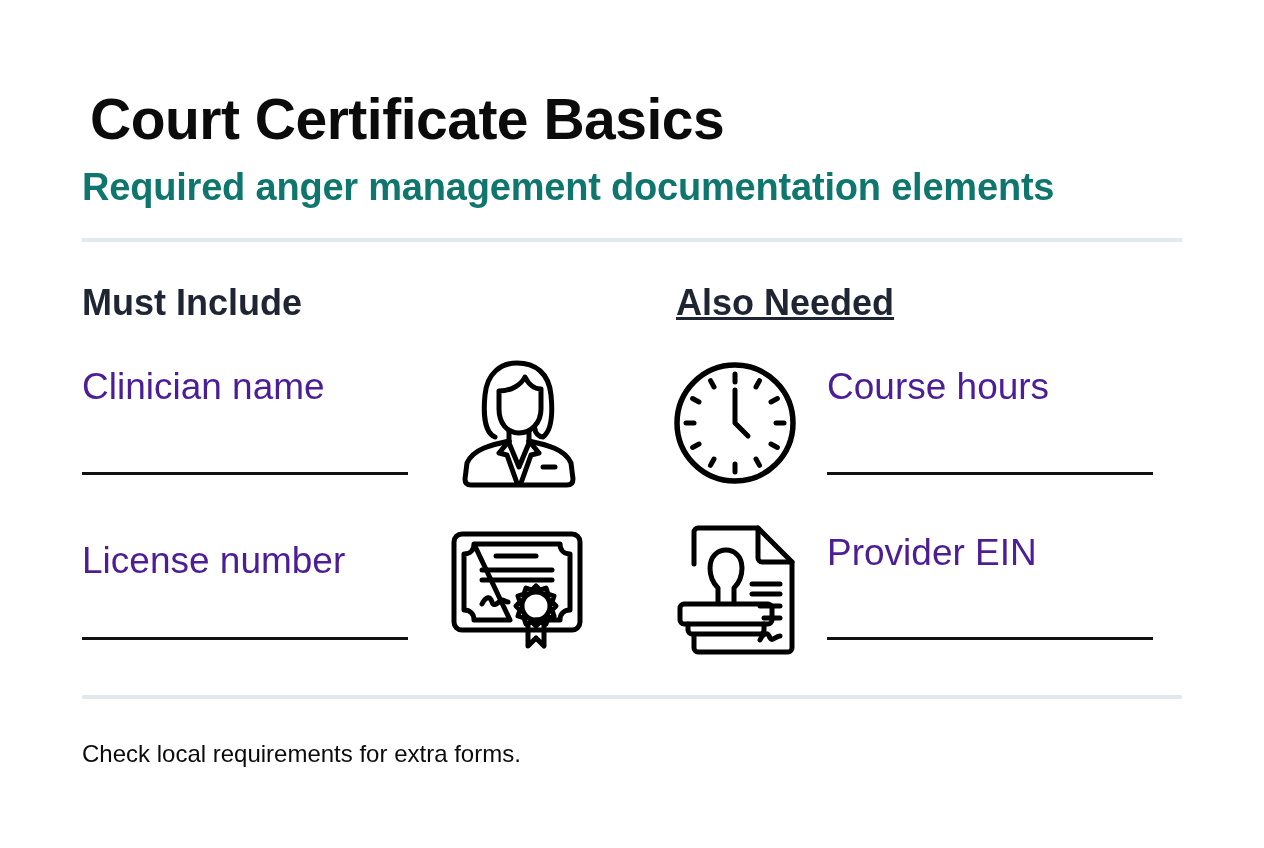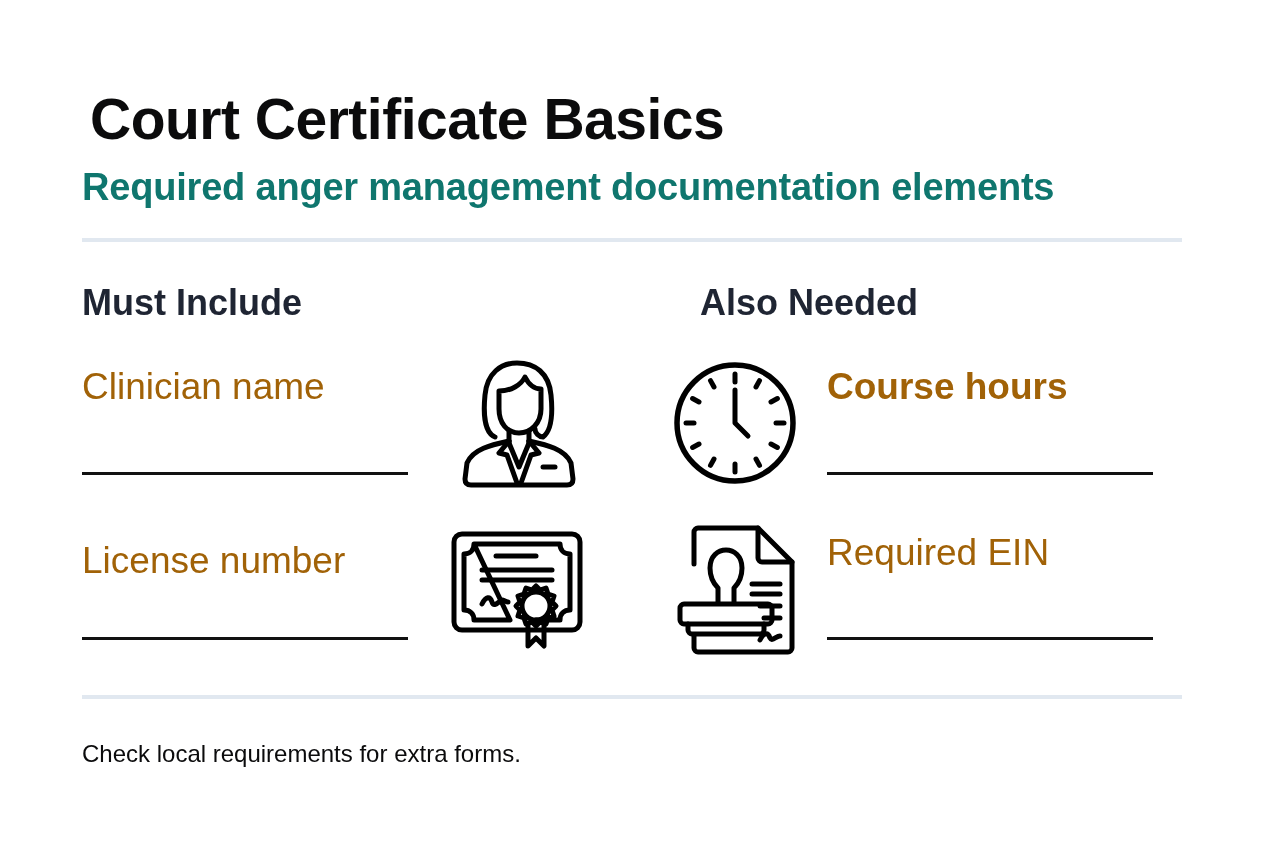--- a/index.html
+++ b/index.html
@@ -6,21 +6,21 @@
     body {
       width:1264px; height:848px; background:#ffffff; position:relative; overflow:hidden;
       font-family:"Liberation Sans", sans-serif; color:#000;
     }
     .title { position:absolute; left:82px; top:78px; font-size:57px; font-weight:bold; color:#0b0b0c; letter-spacing:-0.5px; margin:8px; }
     .subtitle { position:absolute; left:82px; top:166px; font-size:38px; color:#0f766e; margin:0; letter-spacing:-0.2px; }
     .rule { position:absolute; left:82px; width:1100px; height:4px; background:#e1e8f0; }
     .rule.top { top:238px; }
     .rule.bottom { top:695px; }
     .heading { position:absolute; top:282px; font-size:36px; font-weight:bold; color:#1f2533; margin:0;text-align:center; }
-    .label { position:absolute; font-size:37px; color:#a16207; }
+    .label { position:absolute; font-size:37px; color:#4c1d95; }
     .blank { position:absolute; width:326px; height:3px; background:#111; }
     .icon { position:absolute; }
     .footer { position:absolute; left:82px; top:740px; font-size:24px; color:#0b0b0c; }
   </style>
 </head>
 <body>
 
 <h1 class="title">Court Certificate Basics</h1>
 <h2 class="subtitle">Required anger management documentation elements</h2>
 
@@ -59,21 +59,21 @@
   <path d="M24 14 L110 14 C110 20 114 24 120 24 L120 80 C114 80 110 84 110 90 L86 90 M60 90 L24 90 C24 84 20 80 14 80 L14 24 C20 24 24 20 24 14 Z"></path>
   <path d="M46 26 L86 26"></path>
   <path d="M32 40 L102 40"></path>
   <path d="M32 50 L102 50"></path>
   <path d="M32 74 C36 66 40 66 42 72 C44 78 48 72 52 70 C54 70 56 72 58 72"></path>
   <circle cx="86" cy="76" r="14"></circle>
   <path d="M86 56 L90 60 L96 58 L98 64 L104 66 L102 72 L106 76 L102 80 L104 86 L98 88 L96 94 L90 92 L86 96 L82 92 L76 94 L74 88 L68 86 L70 80 L66 76 L70 72 L68 66 L74 64 L76 58 L82 60 Z"></path>
   <path d="M78 94 L78 116 L86 108 L94 116 L94 94"></path>
 </svg>
 
-<h3 class="heading" style="left:700px;">Also Needed</h3>
+<h3 class="heading" style="left:676px;text-decoration:underline;">Also Needed</h3>
 
 <svg class="icon" style="left:672px; top:360px;" width="126" height="126" viewBox="0 0 126 126" fill="none" stroke="#000" stroke-linecap="round" stroke-linejoin="round">
   <circle cx="63" cy="63" r="58" stroke-width="5.5"></circle>
   <g stroke-width="5">
     <path d="M63 14 L63 22"></path>
     <path d="M63 104 L63 112"></path>
     <path d="M14 63 L22 63"></path>
     <path d="M104 63 L112 63"></path>
     <path d="M87.5 20.6 L84 27"></path>
     <path d="M105.4 38.5 L99 42"></path>
@@ -81,21 +81,21 @@
     <path d="M87.5 105.4 L84 99"></path>
     <path d="M38.5 105.4 L42 99"></path>
     <path d="M20.6 87.5 L27 84"></path>
     <path d="M20.6 38.5 L27 42"></path>
     <path d="M38.5 20.6 L42 27"></path>
     <path d="M63 30 L63 63 L76 76"></path>
   </g>
 </svg>
 
 <div>
-  <span class="label" style="left:827px; top:366px;font-weight:bold;">Course hours</span>
+  <span class="label" style="left:827px; top:366px;">Course hours</span>
   <div class="blank" style="left:827px; top:472px;"></div>
 </div>
 
 <svg class="icon" style="left:672px; top:524px;" width="126" height="132" viewBox="0 0 126 132" fill="none" stroke="#000" stroke-width="5" stroke-linecap="round" stroke-linejoin="round">
 
   <path d="M22 40 L22 8 C22 6 24 4 26 4 L86 4 L120 38 L120 124 C120 126 118 128 116 128 L26 128 C24 128 22 126 22 124 L22 112"></path>
   <path d="M86 4 L86 34 C86 36 88 38 90 38 L120 38"></path>
 
   <path d="M80 60 L108 60"></path>
   <path d="M80 70 L108 70"></path>
@@ -103,19 +103,19 @@
   <path d="M92 94 L108 94"></path>
 
   <path d="M88 116 C92 108 96 108 98 114 C100 118 104 112 108 112"></path>
 
   <path d="M46 78 L46 64 C40 58 38 50 38 44 C38 32 46 26 54 26 C62 26 70 32 70 44 C70 50 68 58 62 64 L62 78"></path>
   <path d="M12 80 L96 80 C98 80 100 82 100 84 L100 96 C100 98 98 100 96 100 L12 100 C10 100 8 98 8 96 L8 84 C8 82 10 80 12 80 Z"></path>
   <path d="M16 100 L16 106 C16 108 18 110 20 110 L88 110 C90 110 92 108 92 106 L92 100"></path>
 </svg>
 
 <div>
-  <span class="label" style="left:827px; top:532px;">Required EIN</span>
+  <span class="label" style="left:827px; top:532px;">Provider EIN</span>
   <div class="blank" style="left:827px; top:637px;"></div>
 </div>
 
 <div class="rule bottom"></div>
 
 <p class="footer" style="margin:0;">Check local requirements for extra forms.</p>
 
 </body></html>

